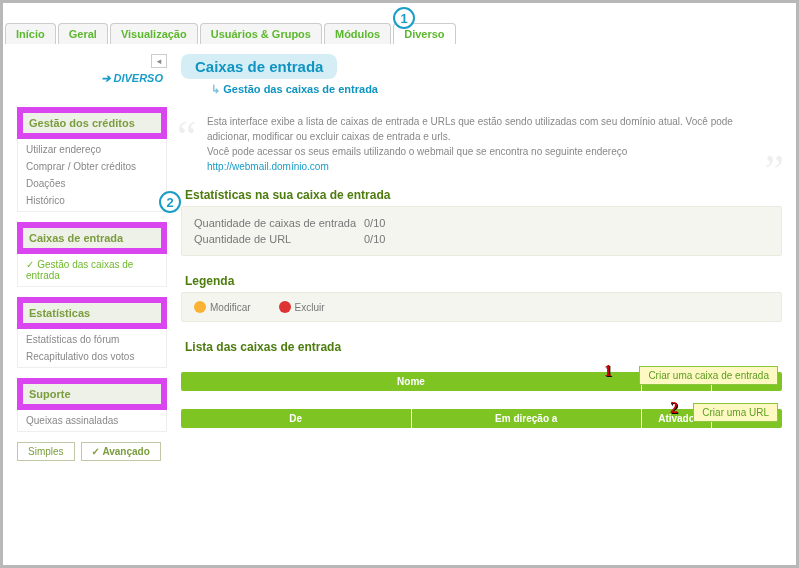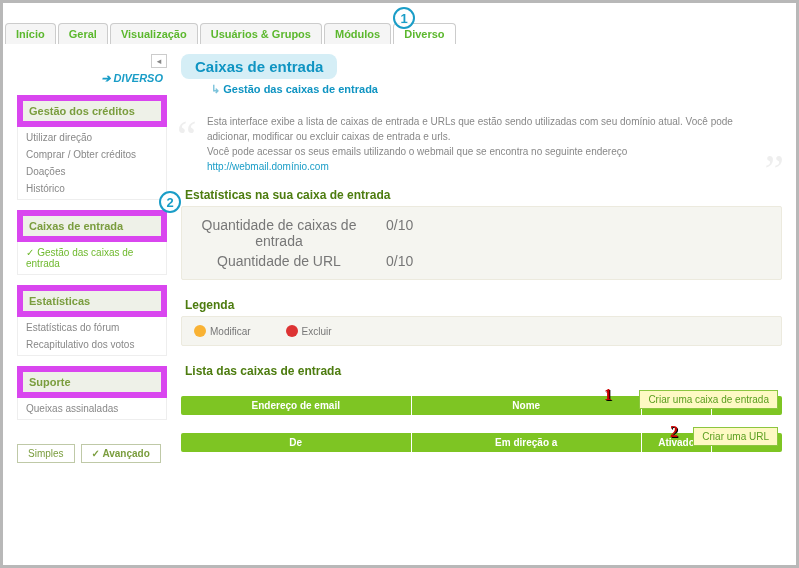--- a/index.html
+++ b/index.html
@@ -3,53 +3,53 @@
 <meta charset="utf-8">
 <style>
 *{box-sizing:border-box;margin:0;padding:0;}
 body{font-family:Verdana,Arial,sans-serif;font-size:11px;color:#666;background:#fff;}
 .frame{width:799px;height:568px;border:3px solid #b8b8b8;padding:0;position:relative;background:#fff;}
 .tabs{display:flex;gap:2px;padding:20px 2px 0 2px;}
 .tab{padding:4px 10px;border:1px solid #ccc;border-bottom:none;background:#f5f5f5;border-radius:4px 4px 0 0;font-size:11px;color:#5cb82e;font-weight:bold;cursor:pointer;}
 .tab.active{background:#fff;position:relative;}
 .content{display:flex;padding:10px 14px;gap:14px;}
 .sidebar{width:150px;flex-shrink:0;}
-.diverso-bar{text-align:right;color:#1a9dc7;font-weight:bold;font-style:italic;font-size:11px;padding:2px 4px;margin-bottom:8px;}
+.diverso-bar{text-align:right;color:#1a9dc7;font-weight:bold;font-style:italic;font-size:11px;padding:2px 4px;margin-bottom:20px;}
 .diverso-bar .arrow{color:#1a9dc7;}
 .sideblock{margin-bottom:10px;}
 .sideblock-hd{background:#eef1e8;border:6px solid #d946ef;padding:4px 6px;font-weight:bold;color:#7a9d3e;font-size:11px;display:flex;align-items:center;gap:4px;}
 .sideblock-bd{border:1px solid #eee;border-top:none;padding:2px 0;}
 .side-item{padding:3px 8px;color:#888;font-size:10px;cursor:pointer;}
 .side-item.active{color:#6fb92e;font-weight:normal;}
 .side-item.active::before{content:"✓ ";color:#6fb92e;}
 .main{flex:1;position:relative;}
 .title-wrap{margin-bottom:10px;}
 .page-title{background:#d5eef6;color:#0f94c2;font-weight:bold;font-size:15px;padding:4px 14px;display:inline-block;border-radius:8px;}
 .subtitle{color:#0f94c2;font-weight:bold;font-size:11px;margin-left:30px;padding-top:4px;}
 .subtitle .arr{color:#7cc3db;}
 .intro{color:#888;font-size:10px;line-height:1.5;padding:8px 6px 14px 26px;position:relative;}
 .intro a{color:#1a9dc7;text-decoration:none;}
 .quote-l{position:absolute;left:-4px;top:-2px;font-size:44px;color:#eee;font-family:Georgia,serif;}
 .quote-r{position:absolute;right:-2px;bottom:-16px;font-size:44px;color:#eee;font-family:Georgia,serif;}
 .section{margin-bottom:18px;}
 .sec-title{color:#4d7c0f;font-weight:bold;font-size:12px;margin-bottom:4px;padding-left:4px;}
 .sec-body{background:#f5f5f0;border:1px solid #eceade;padding:8px 12px;border-radius:2px;}
-.stat-row{display:flex;gap:22px;padding:2px 0;font-size:14px;color:#777;text-align:center;}
+.stat-row{display:flex;gap:0;padding:2px 0;font-size:11px;color:#777;}
 .stat-row .lbl{width:170px;}
-.legend-row{display:flex;gap:35px;align-items:center;font-size:10px;color:#777;}
+.legend-row{display:flex;gap:28px;align-items:center;font-size:10px;color:#777;}
 .legend-row .li{display:flex;align-items:center;gap:4px;}
 .ico{width:12px;height:12px;display:inline-block;border-radius:50%;}
 .ico-mod{background:#f9b233;}
 .ico-del{background:#d33;}
 .list-wrap{position:relative;}
 .create-btn{position:absolute;right:4px;top:-6px;background:#fef9c3;border:1px solid #8cc63f;color:#5a9e1f;font-size:10px;padding:3px 8px;cursor:pointer;}
 .tbl-head{display:flex;background:#7ec523;color:#fff;font-size:10px;font-weight:bold;text-align:center;border-radius:2px;overflow:hidden;}
 .tbl-head .col{padding:4px 6px;border-right:1px solid #fff;}
 .tbl-head .col:last-child{border-right:none;}
-.bot-btns{margin-top:24px;display:flex;gap:6px;}
+.bot-btns{margin-top:10px;display:flex;gap:6px;}
 .bot-btn{border:1px solid #bfc9a7;background:#fff;color:#7a9d3e;font-size:10px;padding:3px 10px;cursor:pointer;}
 .bot-btn.active{font-weight:bold;}
 .circ{position:absolute;width:22px;height:22px;border:2px solid #1a9dc7;border-radius:50%;color:#1a9dc7;font-weight:bold;font-size:13px;display:flex;align-items:center;justify-content:center;background:rgba(255,255,255,.8);}
 .red-num{position:absolute;color:#c00;font-weight:bold;font-size:16px;font-family:Georgia,serif;text-shadow:1px 1px #000;}
 .collapse-ico{width:16px;height:14px;border:1px solid #ccc;margin-left:auto;display:flex;align-items:center;justify-content:center;font-size:9px;color:#888;margin-bottom:2px;}
 </style>
 </head>
 <body>
 
 <div class="frame">
@@ -63,21 +63,21 @@
     </div>
 
   <div class="content">
     <div class="sidebar">
       <div class="collapse-ico">◂</div>
       <div class="diverso-bar"><span class="arrow">➔ </span><span>DIVERSO</span></div>
       <div id="sideblocks">
           <div class="sideblock">
             <div class="sideblock-hd">Gestão dos créditos</div>
             <div class="sideblock-bd">
-              <div class="side-item">Utilizar direção</div>
+              <div class="side-item">Utilizar endereço</div>
               <div class="side-item">Comprar / Obter créditos</div>
               <div class="side-item">Doações</div>
               <div class="side-item">Histórico</div>
             </div>
           </div>
           <div class="sideblock">
             <div class="sideblock-hd">Caixas de entrada</div>
             <div class="sideblock-bd">
               <div class="side-item active">Gestão das caixas de entrada</div>
             </div>
@@ -139,21 +139,20 @@
             </div>
           </div>
       </div>
 
       <div class="section">
         <div class="sec-title">Lista das caixas de entrada</div>
         <div class="list-wrap">
           <button class="create-btn">Criar uma caixa de entrada</button>
           <span class="red-num" style="right:170px;top:-10px;">1</span>
           <div class="tbl-head" style="margin-top:18px;">
-            <div class="col" style="flex:2;">Endereço de email</div>
             <div class="col" style="flex:2;">Nome</div>
             <div class="col" style="flex:0 0 70px;">Ativado</div>
             <div class="col" style="flex:0 0 70px;"></div>
           </div>
         </div>
       </div>
 
       <div class="section">
         <div class="list-wrap">
           <button class="create-btn">Criar uma URL</button>

